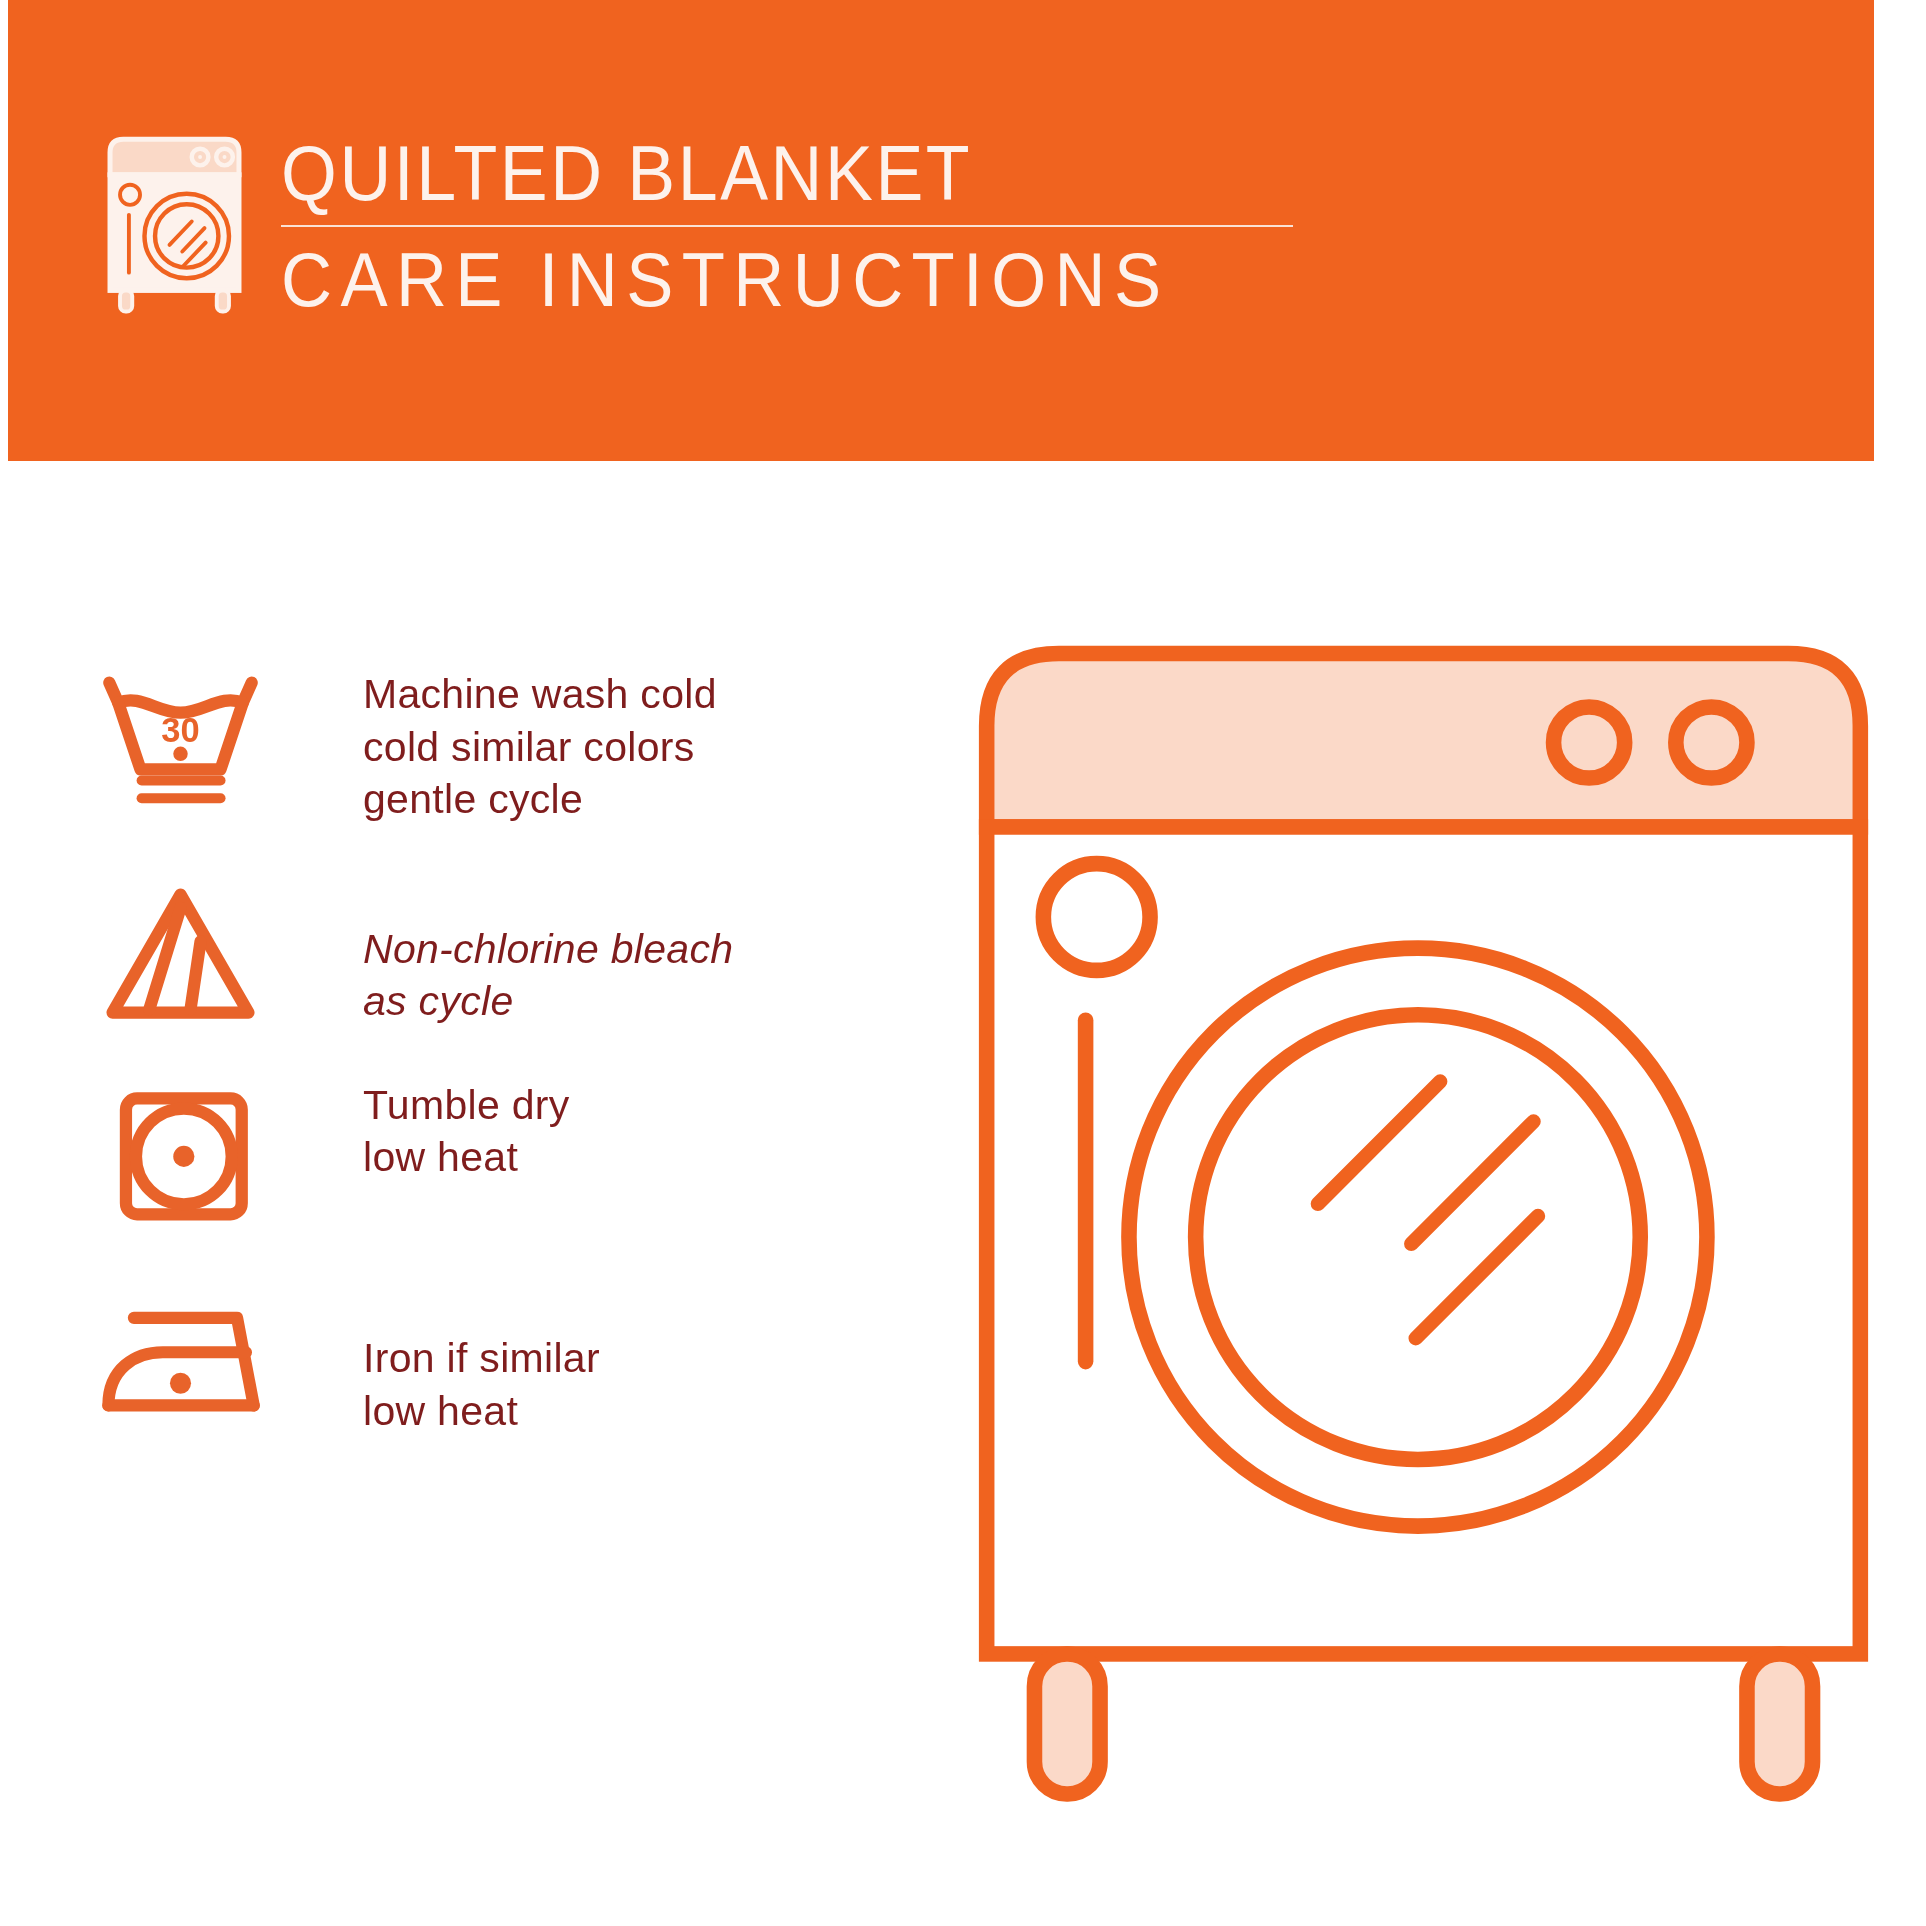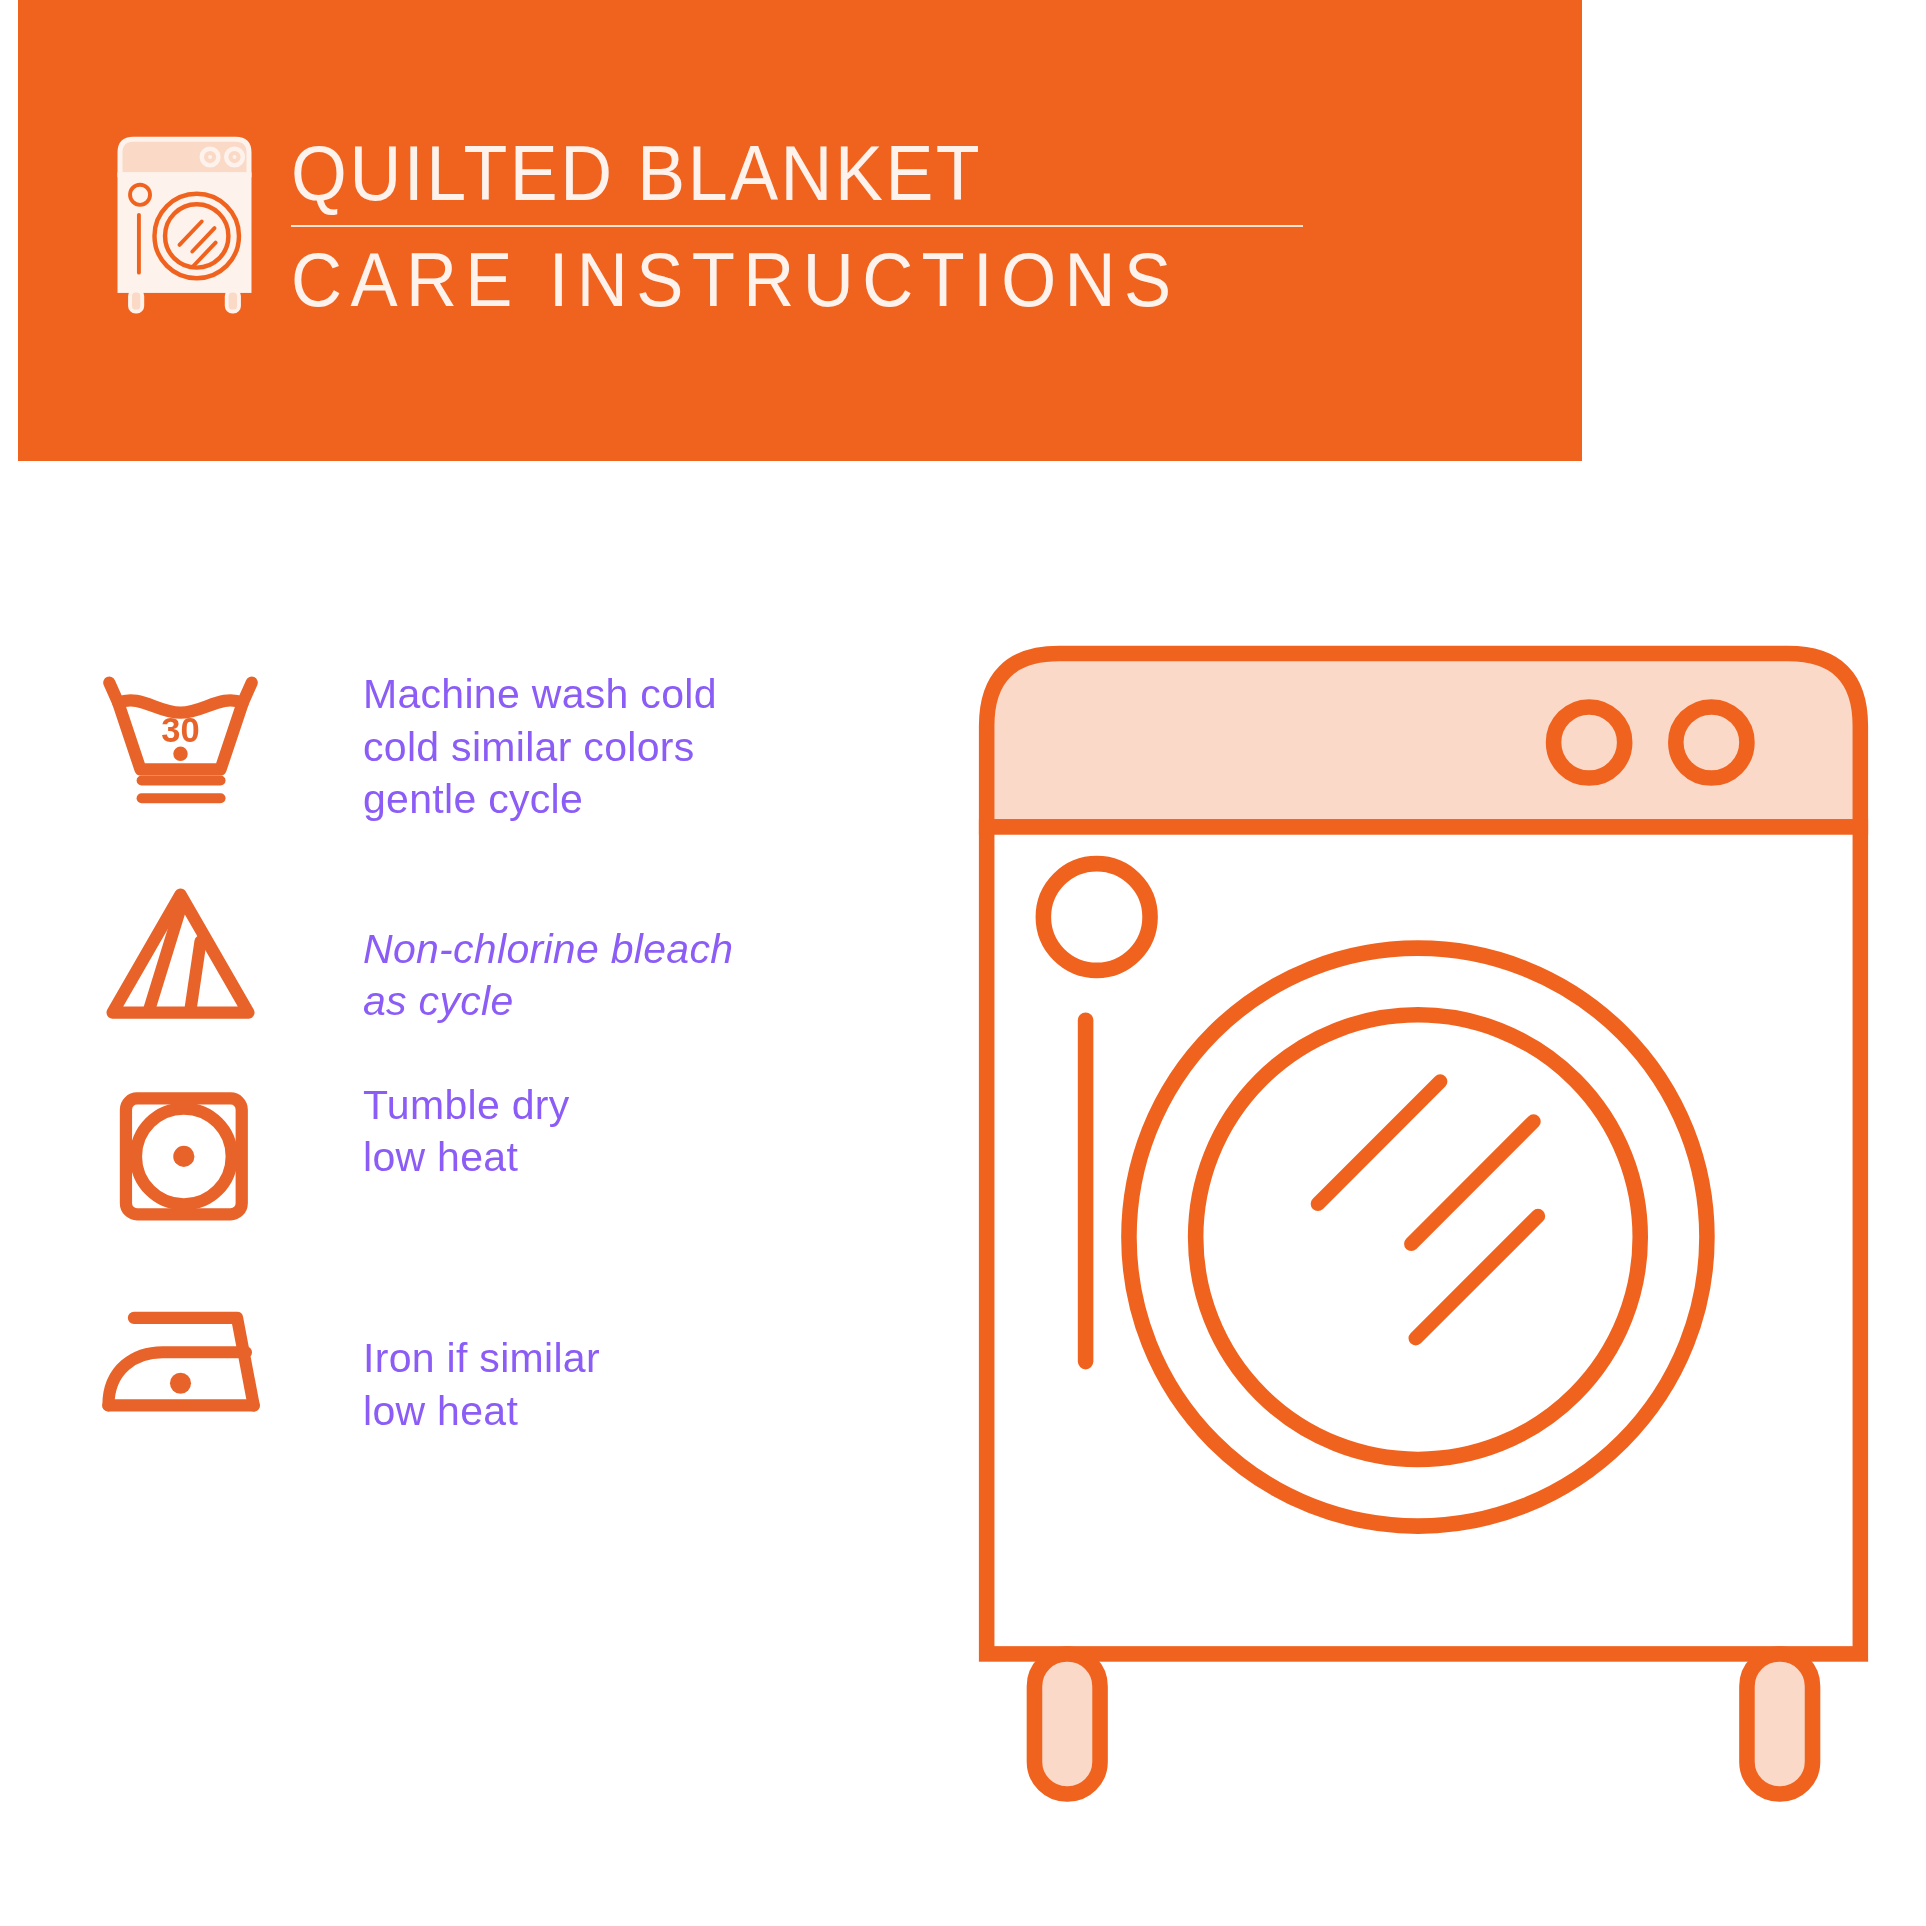--- a/index.html
+++ b/index.html
@@ -6,22 +6,22 @@
   html, body {
     width:1926px; height:1926px;
     background:#ffffff;
     font-family:"Liberation Sans", sans-serif;
     overflow:hidden;
   }
   .page { position:relative; width:1926px; height:1926px; background:#ffffff; }
 
   
   .header {
-    position:absolute; left:18px; top:0;
-    width:1564px; height:461px;
+    position:absolute; left:8px; top:0;
+    width:1866px; height:461px;
     background:#F0631F;
   }
   .header-inner {
     position:absolute; left:83px; top:127px;
     display:flex; align-items:flex-start; gap:23px;
   }
   .header-icon { width:167px; height:189px; flex:0 0 auto; }
   .header-texts { padding-top:6.7px; }
 
   .title-main {
@@ -66,21 +66,21 @@
   .care-row:last-child { margin-bottom:0; }
   .care-symbol {
     flex:0 0 auto;
     width:222px;
     display:flex;
     justify-content:center;
     align-items:flex-start;
   }
   .care-text {
     flex:1 1 auto;
-    color:#8b5cf6;
+    color:#7f1d1d;
     font-family:"Liberation Sans", sans-serif;
     font-size:41px;
     line-height:1.28;
     font-weight:400;
     letter-spacing:0.3px;
     padding-left:72px;
   }
   .care-text .ln { display:block; white-space:nowrap; }
 
   

